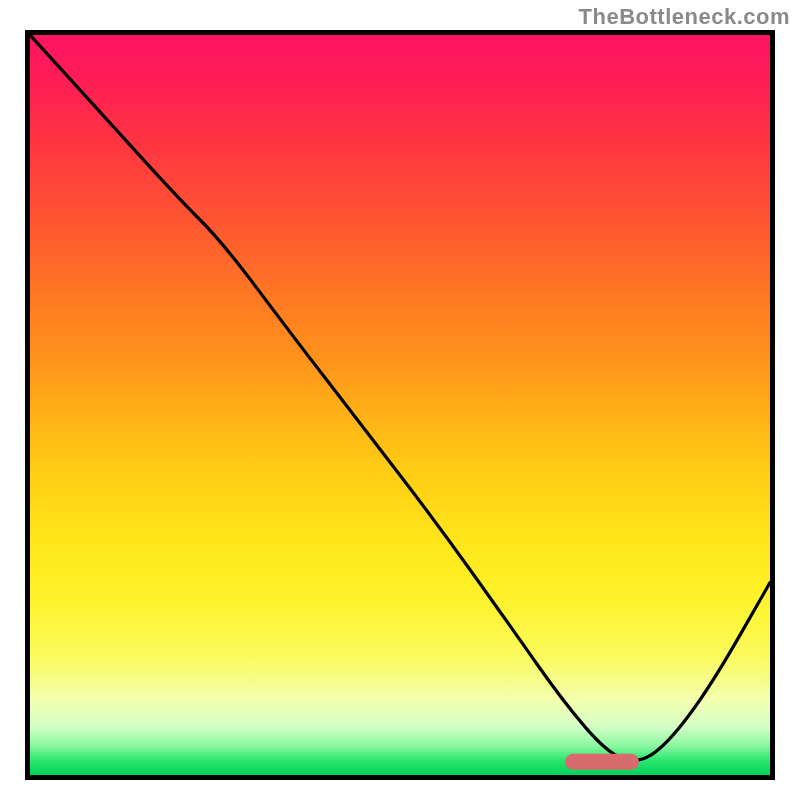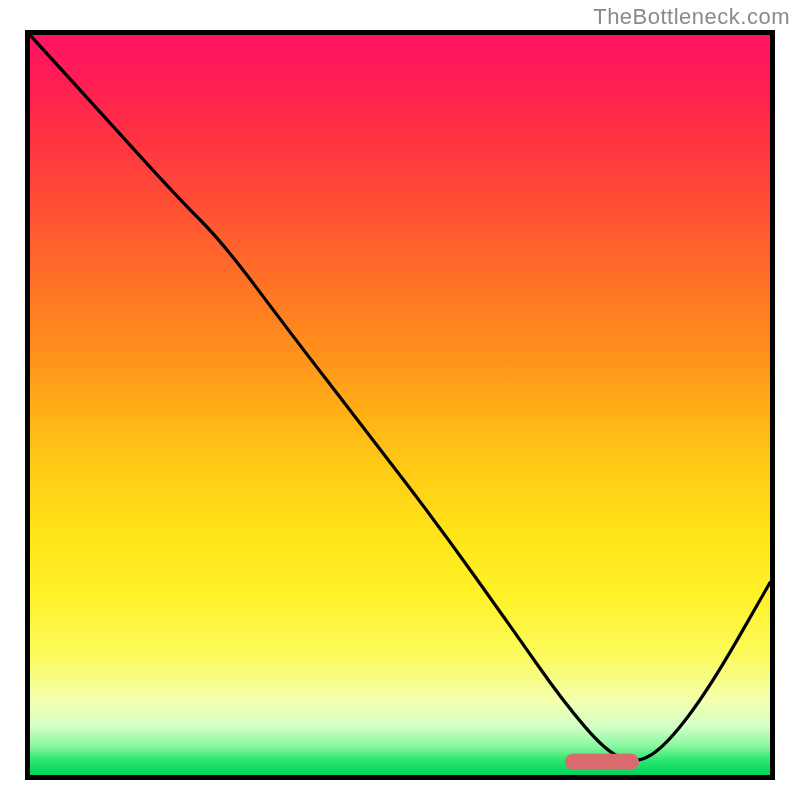--- a/index.html
+++ b/index.html
@@ -15,21 +15,21 @@
     width: 800px;
     height: 800px;
     background: #ffffff;
   }
   .watermark {
     position: absolute;
     top: 4px;
     right: 10px;
     color: #8a8a8a;
     font-size: 22px;
-    font-weight: 400;
+    font-weight: 700;
     letter-spacing: 0.5px;
     user-select: none;
   }
   .plot-frame {
     position: absolute;
     left: 25px;
     top: 30px;
     width: 750px;
     height: 750px;
     box-sizing: border-box;

